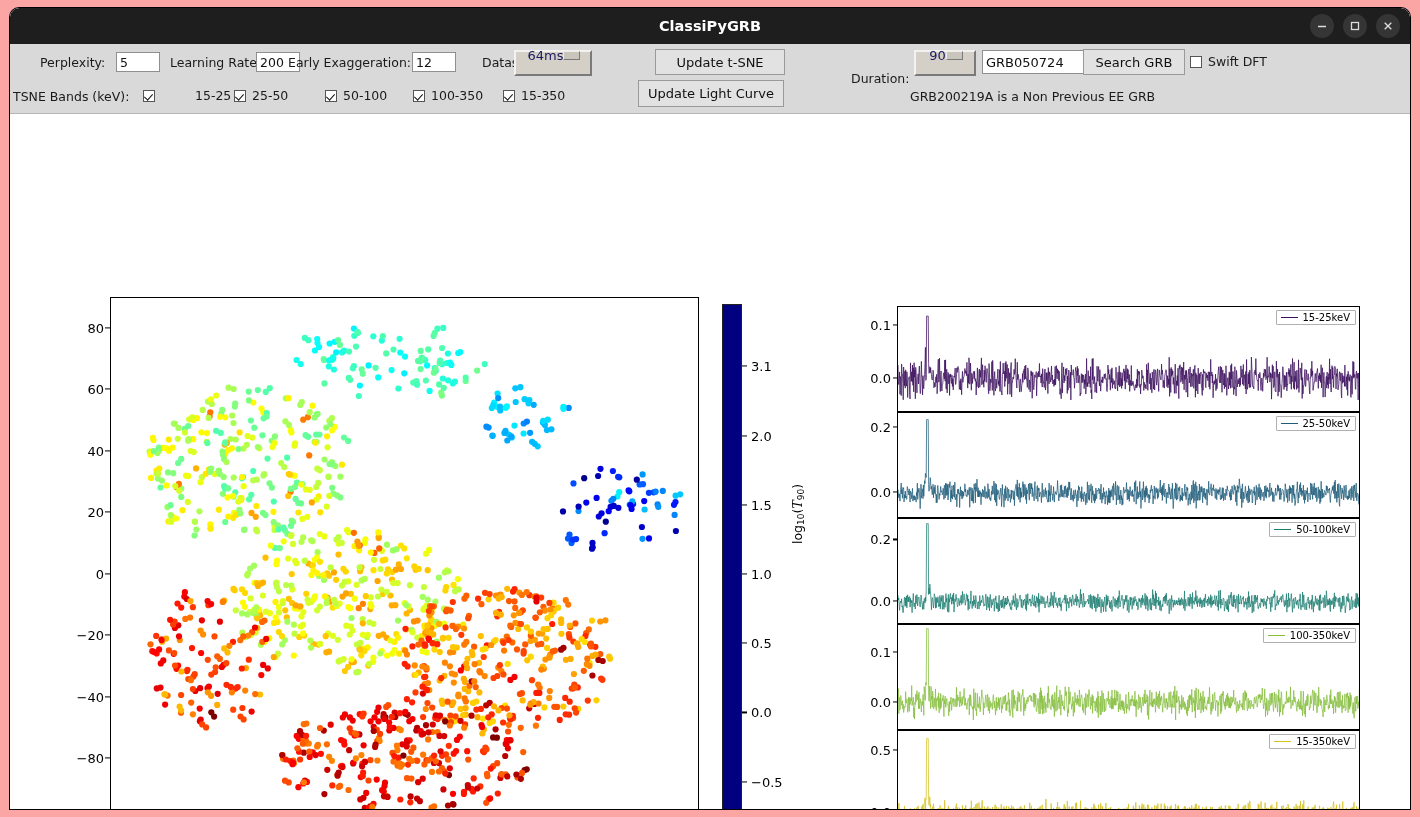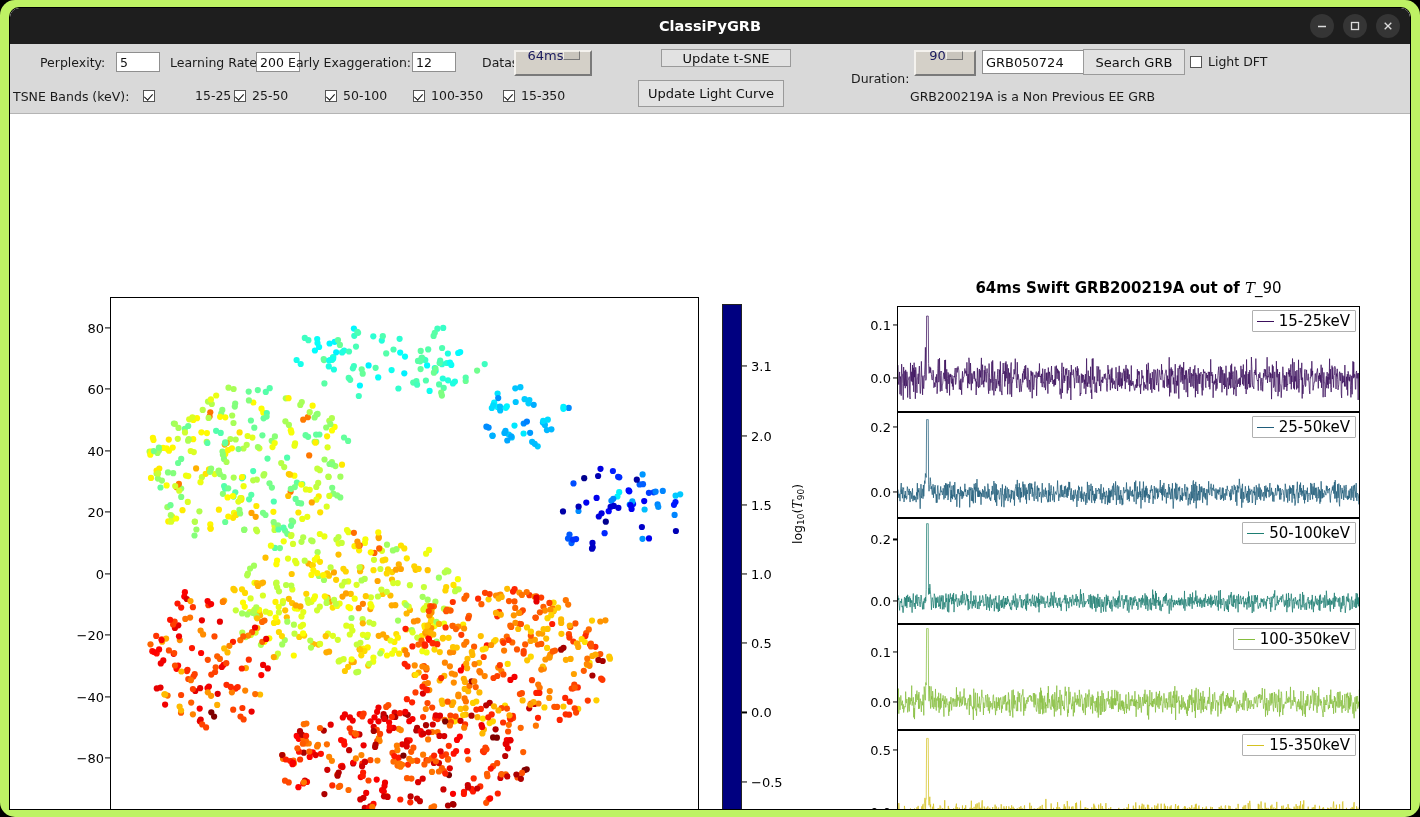--- a/index.html
+++ b/index.html
@@ -1,18 +1,18 @@
 <!DOCTYPE html>
 <html><head>
 <meta charset="utf-8">
 <style>
   html,body{margin:0;padding:0;background:#000;}
   body{width:1420px;height:817px;overflow:hidden;font-family:"DejaVu Sans",sans-serif;}
 
-  .desktop{position:relative;width:1420px;height:817px;background:#bef264;border-radius:15px;}
+  .desktop{position:relative;width:1420px;height:817px;background:#fca5a5;}
 
   
   .window{position:absolute;left:10px;top:8px;width:1400px;height:801px;
           background:#ffffff;border-radius:9px 9px 0 0;overflow:hidden;
           box-shadow:0 0 0 1px #000;}
   .titlebar{position:relative;height:36px;background:#1e1e1e;border-radius:9px 9px 0 0;}
   .titlebar .title{position:absolute;left:0;right:0;top:0;line-height:36px;text-align:center;
         color:#fff;font-size:14.5px;font-weight:bold;font-family:"DejaVu Sans",sans-serif;}
   .wbtns{position:absolute;right:10px;top:6px;display:flex;gap:9px;}
   .wbtn{width:24px;height:24px;border-radius:50%;background:#353535;
@@ -71,21 +71,21 @@
 
   
   .lc-title{position:absolute;left:887px;top:165px;width:463px;text-align:center;
             font-size:15px;font-weight:bold;color:#000;font-family:"DejaVu Sans",sans-serif;}
   .lc-panel{position:absolute;left:887px;width:463px;border:1.1px solid #000;
             box-sizing:border-box;background:#fff;overflow:hidden;}
   .lc-panel svg{display:block;}
   .lc-legend{position:absolute;right:3px;top:3px;background:#fff;border:0.8px solid #b0b0b0;
              display:flex;align-items:center;gap:5px;padding:1px 5px 1px 4px;border-radius:1px;}
   .lc-legend .lline{width:17px;height:0;border-top:1.6px solid #000;}
-  .lc-legend .ltxt{font-size:15px;color:#000;font-family:"DejaVu Sans",sans-serif;white-space:nowrap;}
+  .lc-legend .ltxt{font-size:10px;color:#000;font-family:"DejaVu Sans",sans-serif;white-space:nowrap;}
   .lc-ytick{position:absolute;text-align:right;font-size:13px;color:#000;
             transform:translateY(-50%);white-space:nowrap;}
   .lc-ytickmark{position:absolute;width:4px;height:1.1px;background:#000;transform:translateY(-50%);}
   .italic{font-style:italic;font-family:"DejaVu Serif",serif;}
 </style>
 </head>
 <body>
 
 <div class="desktop">
   <div class="window">
@@ -122,35 +122,35 @@
 
       <div class="tlabel" style="left:278px;top:11px;">Early Exaggeration:</div>
       <input class="tinput" style="left: 402px; top: 8px; width: 44px;" value="12">
 
       <div class="tlabel" style="left:472px;top:11px;">Dataset:</div>
       <div class="tcombo" style="left:504px;top:38px;width:78px;height:26px;transform:translateY(-32px);">
         <span class="cval">64ms</span>
         <span class="carrow"></span>
       </div>
 
-      <div class="tbtn" style="left:645px;top:5px;width:130px;height:18px;margin-left:6px;">Update t-SNE</div>
+      <div class="tbtn" style="left:645px;top:5px;width:130px;height:26px;">Update t-SNE</div>
 
       <div class="tlabel" style="left:841px;top:27px;">Duration:</div>
       <div class="tcombo" style="left:904px;top:38px;width:62px;height:26px;transform:translateY(-32px);">
         <span class="cval">90</span>
         <span class="carrow"></span>
       </div>
 
       <input class="tinput" style="left: 972px; top: 6px; width: 110px; height: 24px; font-size: 13px;" value="GRB050724">
 
       <div class="tbtn" style="left:1073px;top:5px;width:102px;height:26px;">Search GRB</div>
 
       <div class="cbwrap" style="left:1180px;top:10px;">
         <span class="cbox"></span>
-        <span class="cbl">Light DFT</span>
+        <span class="cbl">Swift DFT</span>
       </div>
 
       <div class="tlabel" style="left:3px;top:45px;">TSNE Bands (keV):</div>
 
       <div class="cbwrap" style="left:133px;top:44px;gap:40px;">
         <span class="cbox on"></span>
         <span class="cbl">15-25</span>
       </div>
       <div class="cbwrap" style="left:224px;top:44px;">
         <span class="cbox on"></span>
@@ -1786,23 +1786,20 @@
           <div class="cbar-tick" style="left:741px;top:390.7692307692308px;">1.5</div>
           <div class="cbar-tickmark" style="left:732px;top:321.53846153846155px;"></div>
           <div class="cbar-tick" style="left:741px;top:321.53846153846155px;">2.0</div>
           <div class="cbar-tickmark" style="left:732px;top:252.30769230769232px;"></div>
           <div class="cbar-tick" style="left:741px;top:252.30769230769232px;">3.1</div>
         </div>
       <div class="cbar-label">
         <span style="font-size:12.5px">log</span><span style="font-size:9px;vertical-align:-2px">10</span><span style="font-size:12.5px">(</span><span class="italic" style="font-size:12.5px">T</span><span style="font-size:9px;vertical-align:-2px">90</span><span style="font-size:12.5px">)</span>
       </div>
 
-      <div class="lc-title">
-        <span>64ms Swift GRB200219A out of </span><span class="italic" style="font-weight:normal;font-size:15px">T</span><span style="font-weight:normal;font-size:15px">_90</span>
-      </div>
       <div id="lc-container">
           <div class="lc-panel" style="top: 192px; height: 106px;">
             <svg width="463" height="105">
               <path d="M0.00 58.11L0.40 74.96L0.81 77.59L1.21 71.51L1.61 64.93L2.01 87.25L2.42 69.50L2.82 72.48L3.22 88.67L3.63 57.13L4.03 66.22L4.43 66.70L4.84 76.55L5.24 92.78L5.64 60.06L6.04 70.41L6.45 78.78L6.85 64.21L7.25 81.18L7.66 62.87L8.06 71.80L8.46 79.14L8.87 64.72L9.27 68.85L9.67 90.52L10.07 73.78L10.48 72.65L10.88 70.83L11.28 69.67L11.69 88.41L12.09 91.99L12.49 55.87L12.89 68.22L13.30 73.90L13.70 64.81L14.10 75.06L14.51 58.00L14.91 78.32L15.31 60.81L15.72 84.86L16.12 55.70L16.52 70.15L16.92 63.04L17.33 91.77L17.73 60.37L18.13 66.71L18.54 77.34L18.94 85.86L19.34 71.14L19.74 71.12L20.15 66.78L20.55 77.00L20.95 65.33L21.36 59.05L21.76 70.10L22.16 86.49L22.57 86.35L22.97 74.01L23.37 54.39L23.77 68.90L24.18 70.71L24.58 87.88L24.98 68.63L25.39 79.98L25.79 81.64L26.19 71.90L26.60 67.47L27.00 56.92L27.40 40.32L27.80 73.35L28.21 71.84L28.61 9.06L29.01 9.06L29.42 9.06L29.82 9.06L30.22 9.06L30.62 56.55L31.03 66.34L31.43 65.33L31.83 59.77L32.24 65.79L32.64 60.76L33.04 64.68L33.45 67.55L33.85 72.24L34.25 73.08L34.65 71.88L35.06 63.23L35.46 66.29L35.86 80.73L36.27 79.09L36.67 75.55L37.07 79.94L37.48 75.47L37.88 69.78L38.28 75.56L38.68 67.31L39.09 86.73L39.49 81.23L39.89 61.31L40.30 52.20L40.70 75.15L41.10 73.90L41.50 51.17L41.91 72.91L42.31 84.52L42.71 68.61L43.12 64.00L43.52 80.02L43.92 83.95L44.33 76.98L44.73 76.82L45.13 71.30L45.53 65.80L45.94 66.44L46.34 71.92L46.74 53.05L47.15 74.19L47.55 52.85L47.95 81.10L48.36 82.20L48.76 62.27L49.16 85.91L49.56 71.51L49.97 65.38L50.37 65.99L50.77 76.88L51.18 68.16L51.58 88.42L51.98 66.84L52.38 69.97L52.79 67.29L53.19 74.86L53.59 76.45L54.00 68.20L54.40 79.46L54.80 71.73L55.21 82.89L55.61 77.01L56.01 69.01L56.41 70.27L56.82 65.31L57.22 61.05L57.62 77.49L58.03 75.21L58.43 70.32L58.83 60.83L59.23 65.44L59.64 60.28L60.04 59.45L60.44 60.87L60.85 63.97L61.25 82.34L61.65 80.78L62.06 73.46L62.46 82.90L62.86 71.77L63.26 79.19L63.67 87.73L64.07 72.00L64.47 64.28L64.88 75.39L65.28 71.87L65.68 70.05L66.09 69.21L66.49 64.73L66.89 61.47L67.29 66.36L67.70 63.72L68.10 64.17L68.50 68.69L68.91 55.35L69.31 68.04L69.71 81.12L70.11 67.08L70.52 76.28L70.92 50.77L71.32 55.11L71.73 77.17L72.13 74.64L72.53 56.02L72.94 69.30L73.34 83.26L73.74 66.41L74.14 68.28L74.55 76.44L74.95 68.03L75.35 65.44L75.76 64.42L76.16 71.90L76.56 64.30L76.97 73.13L77.37 74.34L77.77 71.70L78.17 88.00L78.58 74.57L78.98 79.70L79.38 60.88L79.79 71.24L80.19 78.31L80.59 81.06L80.99 63.92L81.40 62.00L81.80 80.15L82.20 63.44L82.61 70.39L83.01 63.02L83.41 50.88L83.82 77.83L84.22 65.22L84.62 57.70L85.02 76.95L85.43 73.64L85.83 80.28L86.23 63.16L86.64 74.51L87.04 58.76L87.44 64.80L87.85 70.04L88.25 75.34L88.65 64.64L89.05 61.52L89.46 65.95L89.86 66.55L90.26 81.96L90.67 86.74L91.07 56.53L91.47 70.55L91.87 83.76L92.28 79.07L92.68 72.13L93.08 75.63L93.49 66.05L93.89 54.60L94.29 83.41L94.70 53.39L95.10 68.21L95.50 74.66L95.90 88.34L96.31 69.06L96.71 64.56L97.11 81.63L97.52 84.05L97.92 72.06L98.32 73.71L98.72 81.25L99.13 73.88L99.53 67.66L99.93 62.07L100.34 77.32L100.74 73.90L101.14 79.17L101.55 62.66L101.95 84.44L102.35 54.47L102.75 76.38L103.16 85.04L103.56 84.59L103.96 88.05L104.37 67.37L104.77 65.44L105.17 56.03L105.58 67.01L105.98 66.54L106.38 64.27L106.78 79.59L107.19 55.83L107.59 74.20L107.99 54.42L108.40 64.51L108.80 71.29L109.20 57.44L109.60 87.33L110.01 74.76L110.41 61.34L110.81 76.73L111.22 75.60L111.62 65.73L112.02 87.34L112.43 71.45L112.83 59.23L113.23 55.47L113.63 89.89L114.04 75.34L114.44 75.57L114.84 70.20L115.25 70.26L115.65 72.09L116.05 62.31L116.46 67.28L116.86 64.87L117.26 51.68L117.66 64.88L118.07 70.68L118.47 76.15L118.87 81.06L119.28 55.23L119.68 72.59L120.08 67.25L120.48 68.74L120.89 73.86L121.29 80.32L121.69 85.12L122.10 72.22L122.50 72.02L122.90 81.08L123.31 84.61L123.71 78.45L124.11 76.53L124.51 66.52L124.92 75.38L125.32 64.42L125.72 65.61L126.13 61.90L126.53 72.64L126.93 58.96L127.34 71.82L127.74 58.14L128.14 68.63L128.54 72.02L128.95 74.35L129.35 80.39L129.75 60.87L130.16 62.90L130.56 68.98L130.96 82.46L131.36 72.95L131.77 75.07L132.17 84.90L132.57 74.95L132.98 63.81L133.38 68.56L133.78 64.84L134.19 91.26L134.59 65.66L134.99 65.36L135.39 80.49L135.80 82.63L136.20 76.89L136.60 67.82L137.01 68.41L137.41 69.86L137.81 70.46L138.21 64.62L138.62 88.81L139.02 72.20L139.42 71.60L139.83 65.76L140.23 69.82L140.63 64.35L141.04 69.97L141.44 56.44L141.84 68.40L142.24 69.82L142.65 68.86L143.05 76.06L143.45 66.83L143.86 76.02L144.26 80.09L144.66 61.62L145.07 70.28L145.47 76.21L145.87 75.60L146.27 80.53L146.68 63.24L147.08 61.97L147.48 83.11L147.89 79.45L148.29 65.86L148.69 73.61L149.09 65.52L149.50 72.73L149.90 86.62L150.30 60.56L150.71 71.17L151.11 76.90L151.51 64.87L151.92 69.57L152.32 71.84L152.72 75.16L153.12 65.44L153.53 59.01L153.93 73.09L154.33 68.03L154.74 76.99L155.14 75.56L155.54 73.14L155.95 79.45L156.35 72.11L156.75 78.12L157.15 59.41L157.56 77.76L157.96 70.03L158.36 58.62L158.77 67.12L159.17 71.85L159.57 61.77L159.97 66.11L160.38 63.46L160.78 73.57L161.18 64.38L161.59 73.19L161.99 87.45L162.39 81.74L162.80 82.35L163.20 91.71L163.60 65.54L164.00 55.78L164.41 85.96L164.81 73.09L165.21 71.18L165.62 59.92L166.02 76.00L166.42 68.59L166.83 74.04L167.23 70.01L167.63 61.78L168.03 67.66L168.44 66.44L168.84 61.30L169.24 86.46L169.65 68.96L170.05 83.20L170.45 68.91L170.85 63.06L171.26 69.49L171.66 78.89L172.06 80.97L172.47 65.29L172.87 92.98L173.27 58.01L173.68 67.53L174.08 68.12L174.48 67.61L174.88 66.45L175.29 62.53L175.69 70.37L176.09 70.98L176.50 81.24L176.90 74.71L177.30 64.73L177.70 60.42L178.11 64.35L178.51 63.96L178.91 75.93L179.32 59.19L179.72 68.61L180.12 61.49L180.53 75.70L180.93 76.06L181.33 68.41L181.73 69.50L182.14 88.86L182.54 85.96L182.94 86.80L183.35 66.63L183.75 73.85L184.15 76.02L184.56 67.50L184.96 74.84L185.36 68.05L185.76 69.75L186.17 81.58L186.57 72.70L186.97 77.28L187.38 67.07L187.78 87.07L188.18 80.23L188.58 51.46L188.99 79.25L189.39 75.62L189.79 79.85L190.20 63.61L190.60 70.89L191.00 76.75L191.41 69.32L191.81 70.55L192.21 80.41L192.61 59.74L193.02 85.87L193.42 82.70L193.82 91.95L194.23 51.82L194.63 72.71L195.03 51.34L195.44 76.52L195.84 76.98L196.24 74.62L196.64 69.56L197.05 85.28L197.45 77.21L197.85 76.62L198.26 75.39L198.66 85.87L199.06 59.20L199.46 71.34L199.87 74.28L200.27 63.15L200.67 59.57L201.08 74.46L201.48 79.03L201.88 62.65L202.29 76.28L202.69 84.16L203.09 76.52L203.49 72.87L203.90 75.02L204.30 69.81L204.70 76.04L205.11 73.49L205.51 71.63L205.91 69.63L206.32 66.96L206.72 71.56L207.12 67.22L207.52 66.64L207.93 72.43L208.33 71.64L208.73 83.36L209.14 84.54L209.54 76.68L209.94 58.12L210.34 66.89L210.75 62.65L211.15 72.39L211.55 67.51L211.96 73.47L212.36 83.16L212.76 68.43L213.17 62.30L213.57 75.59L213.97 60.77L214.37 81.27L214.78 71.40L215.18 72.40L215.58 77.40L215.99 77.06L216.39 73.73L216.79 81.15L217.19 80.83L217.60 81.98L218.00 60.24L218.40 70.94L218.81 71.34L219.21 78.76L219.61 83.91L220.02 65.21L220.42 78.14L220.82 68.86L221.22 58.84L221.63 79.87L222.03 64.89L222.43 65.88L222.84 79.11L223.24 71.42L223.64 81.42L224.05 65.69L224.45 78.57L224.85 71.77L225.25 66.45L225.66 62.03L226.06 61.75L226.46 74.08L226.87 63.69L227.27 82.08L227.67 61.90L228.07 57.94L228.48 68.71L228.88 75.46L229.28 61.61L229.69 71.94L230.09 62.55L230.49 69.21L230.90 77.97L231.30 67.40L231.70 84.38L232.10 76.95L232.51 73.45L232.91 78.71L233.31 58.50L233.72 78.82L234.12 75.72L234.52 77.43L234.93 74.05L235.33 75.95L235.73 79.18L236.13 80.88L236.54 83.33L236.94 83.27L237.34 77.74L237.75 77.78L238.15 80.91L238.55 72.24L238.95 80.53L239.36 62.25L239.76 79.03L240.16 69.32L240.57 64.12L240.97 67.58L241.37 64.59L241.78 80.41L242.18 77.31L242.58 86.92L242.98 77.67L243.39 77.97L243.79 63.06L244.19 67.39L244.60 71.31L245.00 68.77L245.40 72.10L245.81 83.51L246.21 75.21L246.61 78.34L247.01 80.70L247.42 77.64L247.82 81.99L248.22 81.94L248.63 57.36L249.03 75.53L249.43 62.87L249.83 83.39L250.24 55.80L250.64 62.30L251.04 68.02L251.45 76.77L251.85 74.61L252.25 66.27L252.66 82.57L253.06 71.03L253.46 75.12L253.86 85.81L254.27 64.95L254.67 71.48L255.07 72.99L255.48 82.10L255.88 62.45L256.28 72.12L256.68 83.00L257.09 62.81L257.49 64.15L257.89 67.95L258.30 74.44L258.70 78.11L259.10 64.21L259.51 61.86L259.91 75.48L260.31 76.09L260.71 84.41L261.12 62.87L261.52 63.78L261.92 68.39L262.33 70.47L262.73 72.63L263.13 72.95L263.54 57.17L263.94 67.39L264.34 63.18L264.74 67.76L265.15 80.39L265.55 73.57L265.95 73.52L266.36 81.15L266.76 69.36L267.16 66.61L267.56 65.30L267.97 62.77L268.37 63.68L268.77 79.60L269.18 77.86L269.58 68.63L269.98 80.96L270.39 71.91L270.79 77.55L271.19 50.26L271.59 89.37L272.00 61.80L272.40 75.02L272.80 85.50L273.21 60.42L273.61 69.29L274.01 62.39L274.42 67.63L274.82 64.02L275.22 77.39L275.62 70.53L276.03 76.17L276.43 86.39L276.83 69.68L277.24 57.14L277.64 75.62L278.04 86.42L278.44 73.83L278.85 78.57L279.25 68.47L279.65 78.44L280.06 61.15L280.46 83.92L280.86 91.63L281.27 59.05L281.67 61.73L282.07 57.69L282.47 64.92L282.88 75.29L283.28 68.69L283.68 59.92L284.09 73.43L284.49 60.80L284.89 76.84L285.30 66.39L285.70 55.06L286.10 82.85L286.50 68.06L286.91 72.47L287.31 71.98L287.71 63.53L288.12 85.25L288.52 63.47L288.92 70.72L289.32 71.49L289.73 90.05L290.13 68.78L290.53 64.12L290.94 61.96L291.34 75.90L291.74 68.35L292.15 59.94L292.55 79.32L292.95 79.97L293.35 66.00L293.76 72.66L294.16 79.40L294.56 67.38L294.97 68.68L295.37 62.28L295.77 81.27L296.17 74.59L296.58 60.47L296.98 58.37L297.38 90.27L297.79 65.87L298.19 84.01L298.59 67.69L299.00 67.99L299.40 71.74L299.80 87.00L300.20 61.11L300.61 73.08L301.01 76.85L301.41 66.56L301.82 76.90L302.22 69.89L302.62 67.74L303.03 65.01L303.43 80.34L303.83 81.08L304.23 88.42L304.64 67.23L305.04 83.33L305.44 62.39L305.85 65.57L306.25 64.83L306.65 66.13L307.05 64.75L307.46 78.67L307.86 80.71L308.26 65.96L308.67 71.05L309.07 70.98L309.47 68.01L309.88 73.82L310.28 64.84L310.68 66.77L311.08 79.97L311.49 64.91L311.89 82.30L312.29 72.74L312.70 52.31L313.10 68.99L313.50 67.40L313.91 65.02L314.31 76.02L314.71 67.51L315.11 90.78L315.52 77.48L315.92 74.57L316.32 77.45L316.73 73.60L317.13 76.00L317.53 67.18L317.93 83.68L318.34 71.75L318.74 81.77L319.14 81.56L319.55 75.67L319.95 68.26L320.35 63.30L320.76 59.78L321.16 68.22L321.56 75.81L321.96 74.15L322.37 59.29L322.77 76.02L323.17 68.82L323.58 60.22L323.98 85.30L324.38 68.02L324.79 62.87L325.19 76.06L325.59 78.04L325.99 66.32L326.40 81.84L326.80 66.55L327.20 76.72L327.61 79.90L328.01 58.78L328.41 77.11L328.81 88.35L329.22 75.87L329.62 71.08L330.02 70.55L330.43 82.07L330.83 75.95L331.23 64.82L331.64 78.34L332.04 65.84L332.44 81.29L332.84 58.35L333.25 72.13L333.65 56.76L334.05 80.72L334.46 67.35L334.86 64.38L335.26 64.70L335.66 87.59L336.07 80.30L336.47 82.16L336.87 59.70L337.28 72.24L337.68 77.25L338.08 89.07L338.49 63.45L338.89 68.24L339.29 80.04L339.69 75.25L340.10 72.45L340.50 76.82L340.90 72.13L341.31 71.08L341.71 79.86L342.11 70.62L342.52 78.17L342.92 58.86L343.32 68.80L343.72 70.42L344.13 62.25L344.53 77.25L344.93 70.37L345.34 57.50L345.74 78.67L346.14 72.47L346.54 67.68L346.95 72.80L347.35 81.90L347.75 64.36L348.16 87.02L348.56 52.48L348.96 76.10L349.37 82.33L349.77 79.31L350.17 67.02L350.57 76.95L350.98 65.08L351.38 80.60L351.78 63.04L352.19 76.01L352.59 80.34L352.99 75.71L353.40 50.02L353.80 59.30L354.20 69.05L354.60 79.64L355.01 79.31L355.41 80.00L355.81 81.83L356.22 65.19L356.62 66.05L357.02 62.90L357.42 68.06L357.83 51.59L358.23 64.13L358.63 70.34L359.04 72.52L359.44 73.97L359.84 73.07L360.25 83.61L360.65 67.20L361.05 69.23L361.45 70.91L361.86 65.45L362.26 69.77L362.66 79.31L363.07 83.37L363.47 74.06L363.87 70.98L364.28 74.48L364.68 84.31L365.08 74.91L365.48 66.16L365.89 70.55L366.29 61.98L366.69 62.49L367.10 69.28L367.50 62.53L367.90 72.62L368.30 71.20L368.71 67.50L369.11 50.21L369.51 75.94L369.92 69.07L370.32 70.24L370.72 66.67L371.13 59.44L371.53 64.58L371.93 75.08L372.33 65.67L372.74 70.70L373.14 66.74L373.54 92.13L373.95 74.01L374.35 57.69L374.75 71.18L375.15 59.22L375.56 80.58L375.96 79.79L376.36 78.15L376.77 64.83L377.17 84.16L377.57 84.28L377.98 84.85L378.38 54.13L378.78 69.15L379.18 70.33L379.59 62.18L379.99 89.22L380.39 83.83L380.80 66.95L381.20 84.75L381.60 65.04L382.01 77.00L382.41 77.63L382.81 78.87L383.21 90.67L383.62 83.06L384.02 76.61L384.42 69.97L384.83 59.75L385.23 65.32L385.63 71.43L386.03 82.53L386.44 68.32L386.84 80.06L387.24 68.73L387.65 74.11L388.05 80.02L388.45 65.18L388.86 83.93L389.26 77.31L389.66 78.03L390.06 65.38L390.47 67.25L390.87 61.33L391.27 69.61L391.68 63.01L392.08 76.99L392.48 65.53L392.89 57.41L393.29 82.29L393.69 68.75L394.09 74.90L394.50 51.53L394.90 61.28L395.30 74.06L395.71 81.47L396.11 55.14L396.51 82.43L396.91 69.33L397.32 74.41L397.72 64.16L398.12 70.02L398.53 82.41L398.93 63.11L399.33 77.87L399.74 81.27L400.14 80.96L400.54 52.80L400.94 85.46L401.35 73.76L401.75 71.82L402.15 60.94L402.56 63.85L402.96 67.08L403.36 73.13L403.77 55.83L404.17 91.48L404.57 70.60L404.97 86.95L405.38 78.70L405.78 78.68L406.18 77.31L406.59 65.58L406.99 62.35L407.39 79.63L407.79 79.08L408.20 67.42L408.60 62.87L409.00 73.08L409.41 73.23L409.81 72.42L410.21 66.71L410.62 73.81L411.02 75.04L411.42 83.68L411.82 86.88L412.23 70.50L412.63 71.19L413.03 61.62L413.44 69.47L413.84 54.20L414.24 68.25L414.64 63.89L415.05 83.33L415.45 80.22L415.85 77.32L416.26 74.84L416.66 75.18L417.06 66.59L417.47 66.65L417.87 74.24L418.27 74.67L418.67 65.36L419.08 64.27L419.48 61.51L419.88 68.88L420.29 81.39L420.69 68.63L421.09 72.00L421.50 65.91L421.90 73.89L422.30 67.87L422.70 75.52L423.11 57.75L423.51 80.92L423.91 68.19L424.32 60.74L424.72 71.28L425.12 90.22L425.52 72.17L425.93 65.36L426.33 75.90L426.73 75.75L427.14 90.01L427.54 80.23L427.94 72.82L428.35 69.25L428.75 81.17L429.15 65.07L429.55 77.66L429.96 70.03L430.36 81.43L430.76 66.55L431.17 72.59L431.57 51.74L431.97 76.81L432.38 62.14L432.78 81.62L433.18 85.06L433.58 80.47L433.99 58.64L434.39 72.05L434.79 60.37L435.20 70.00L435.60 80.56L436.00 68.33L436.40 68.00L436.81 59.26L437.21 60.99L437.61 62.56L438.02 82.00L438.42 66.62L438.82 69.41L439.23 61.85L439.63 72.63L440.03 82.89L440.43 80.56L440.84 77.29L441.24 66.65L441.64 64.68L442.05 73.16L442.45 73.87L442.85 65.78L443.26 86.85L443.66 90.93L444.06 66.06L444.46 76.22L444.87 68.47L445.27 73.49L445.67 75.25L446.08 69.31L446.48 79.40L446.88 58.04L447.28 78.22L447.69 79.44L448.09 74.94L448.49 69.71L448.90 82.71L449.30 67.11L449.70 88.51L450.11 64.33L450.51 66.60L450.91 73.51L451.31 69.90L451.72 74.32L452.12 67.67L452.52 82.36L452.93 90.37L453.33 78.71L453.73 68.81L454.13 87.26L454.54 70.74L454.94 54.28L455.34 71.22L455.75 55.05L456.15 70.48L456.55 67.31L456.96 67.37L457.36 82.09L457.76 82.36L458.16 65.34L458.57 63.96L458.97 71.31L459.37 66.37L459.78 72.94L460.18 92.94L460.58 66.09L460.99 71.38L461.39 71.21L461.79 66.47L462.19 71.64L462.60 57.13L463.00 76.81" fill="none" stroke="#3b0f5c" stroke-width="0.75"></path>
             </svg>
             <div class="lc-legend">
               <span class="lline" style="border-top-color:#3b0f5c"></span>
               <span class="ltxt">15-25keV</span>
             </div>
           </div>

